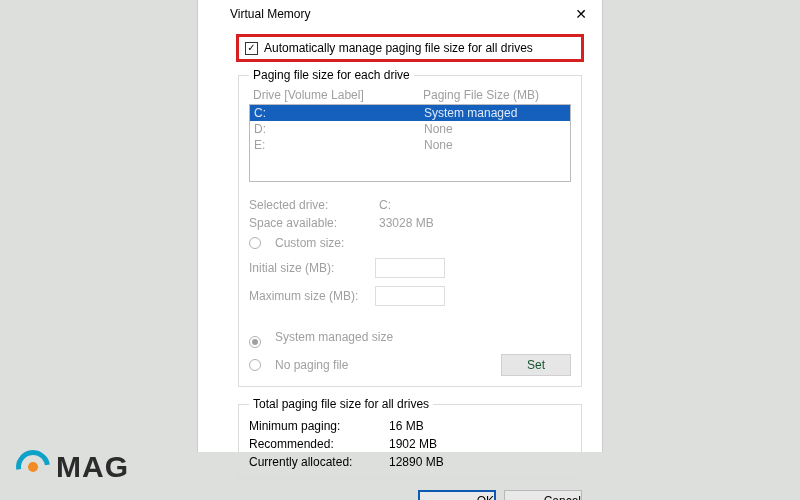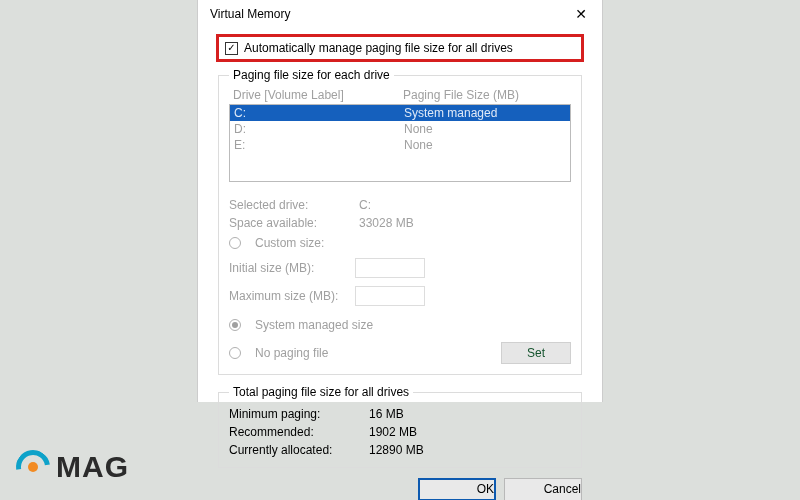--- a/index.html
+++ b/index.html
@@ -12,24 +12,25 @@
     width: 800px;
     height: 500px;
     position: relative;
     overflow: hidden;
   }
   .dialog {
     position: absolute;
     left: 197px;
     top: 0;
     width: 406px;
-    height: 402px;
+    height: 452px;
     background: #fff;
     border-left: 1px solid #ccc;
     border-right: 1px solid #ccc;
+    padding-left: 20px;
   }
   .titlebar {
     display: flex;
     align-items: center;
     height: 28px;
     padding-left: 12px;
   }
   .dlg-title { font-size: 12px; }
   .close-btn {
     margin-left: auto;
@@ -241,21 +242,21 @@
       </div>
       <div class="size-row disabled">
         <span class="lbl">Initial size (MB):</span>
         <span class="num-input"></span>
       </div>
       <div class="size-row disabled" style="margin-top:8px;">
         <span class="lbl">Maximum size (MB):</span>
         <span class="num-input"></span>
       </div>
 
-      <div class="radio-row disabled" style="margin-top:8px;">
+      <div class="radio-row disabled" style="margin-top:20px;align-items:flex-end;">
         <span class="radio">
             <span class="dot"></span>
           </span>
         <span>System managed size</span>
       </div>
 
       <div class="set-row">
         <div class="radio-row disabled">
           <span class="radio"></span>
           <span>No paging file</span>

